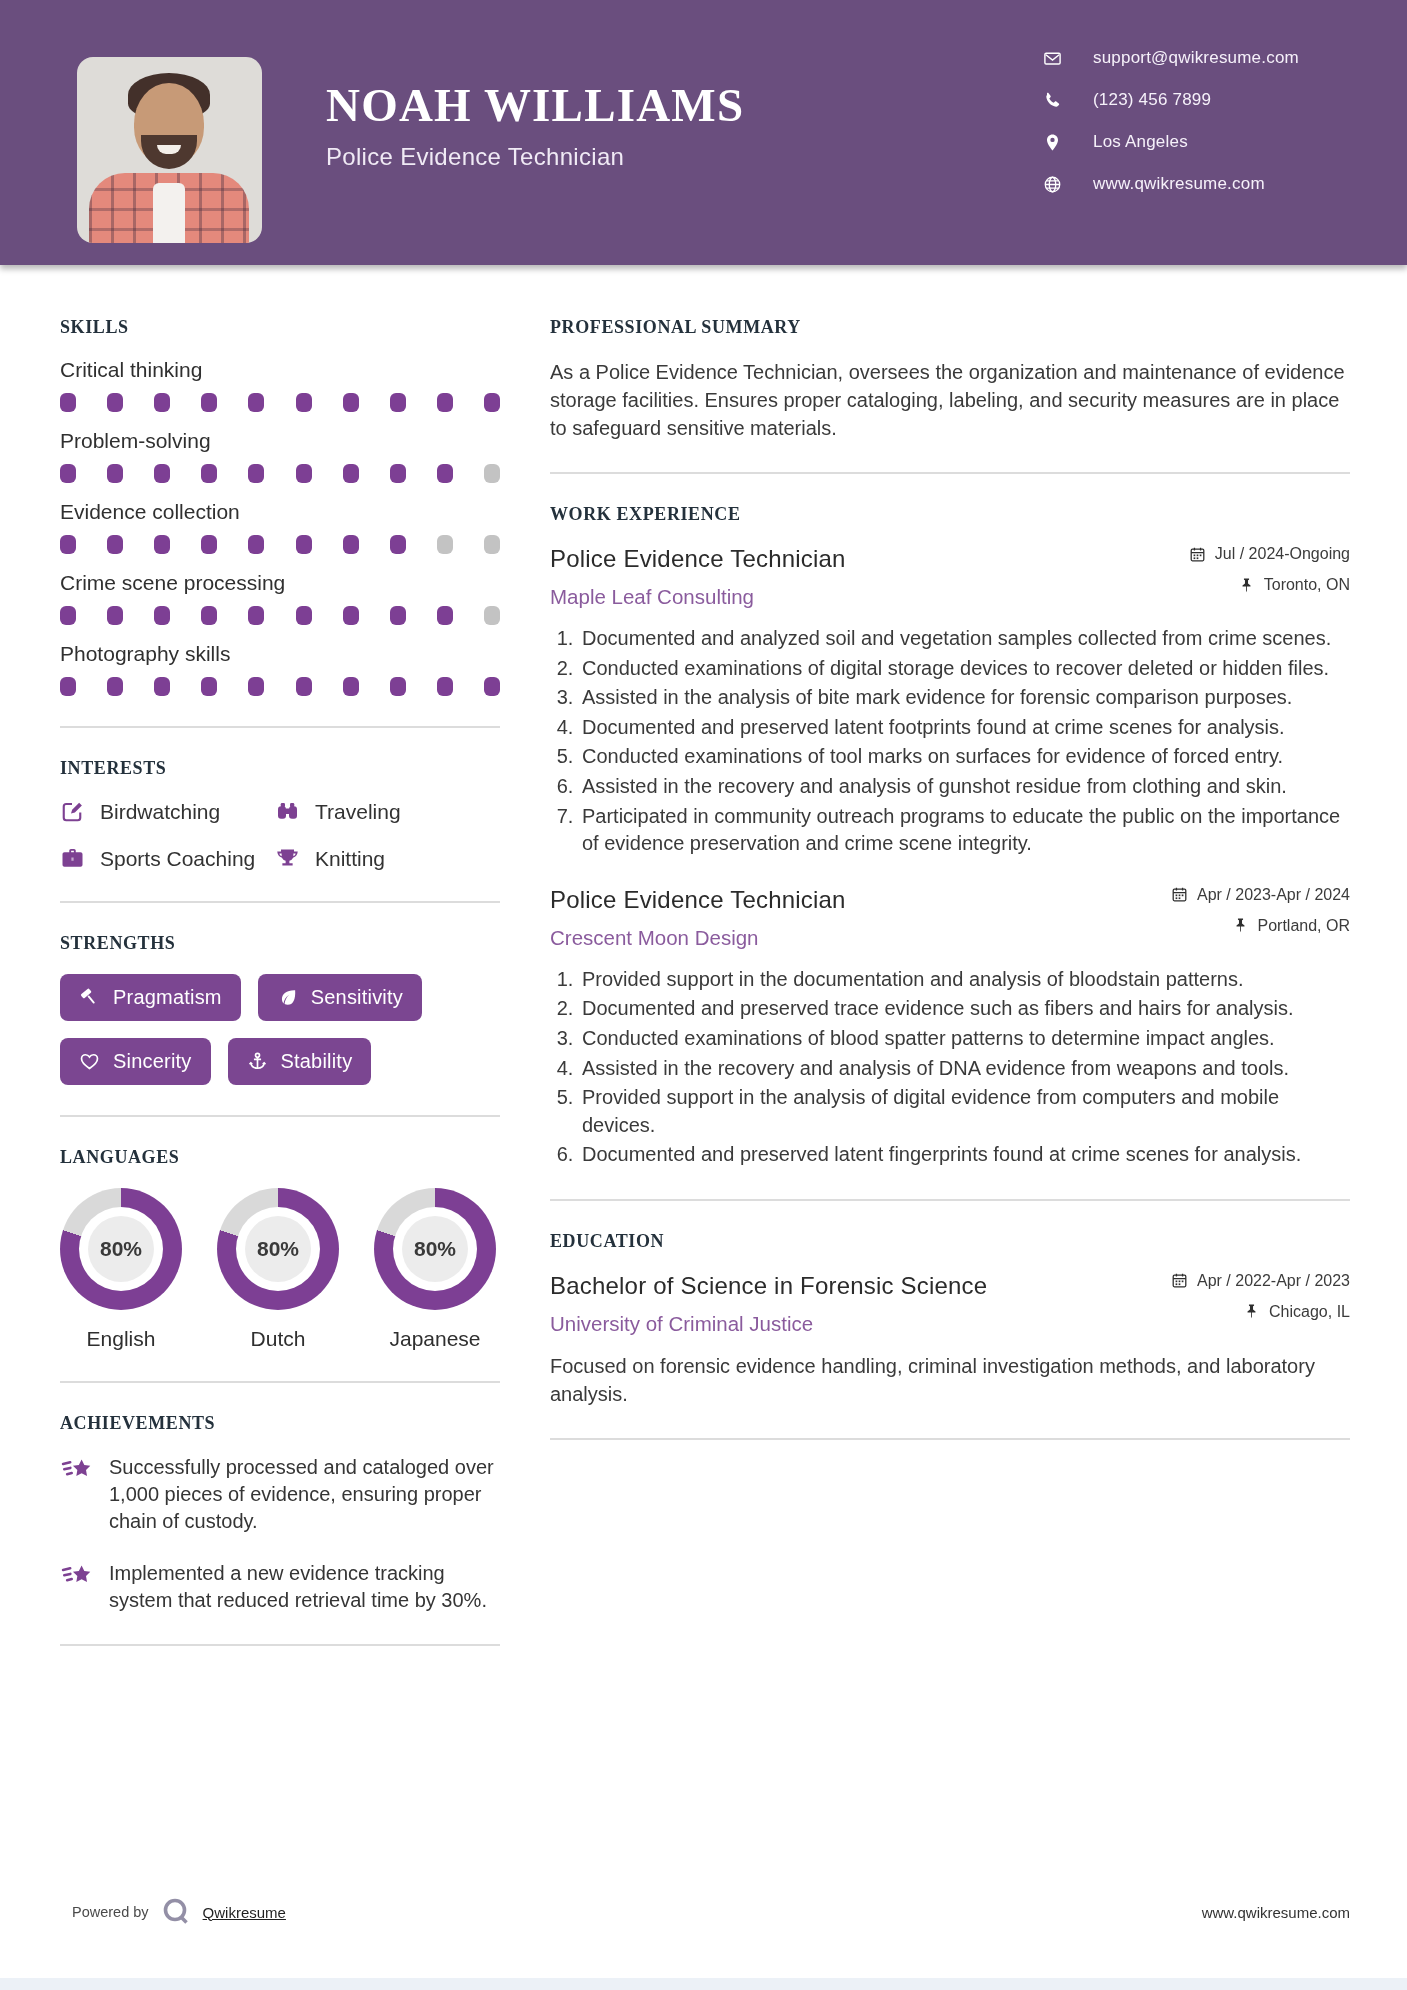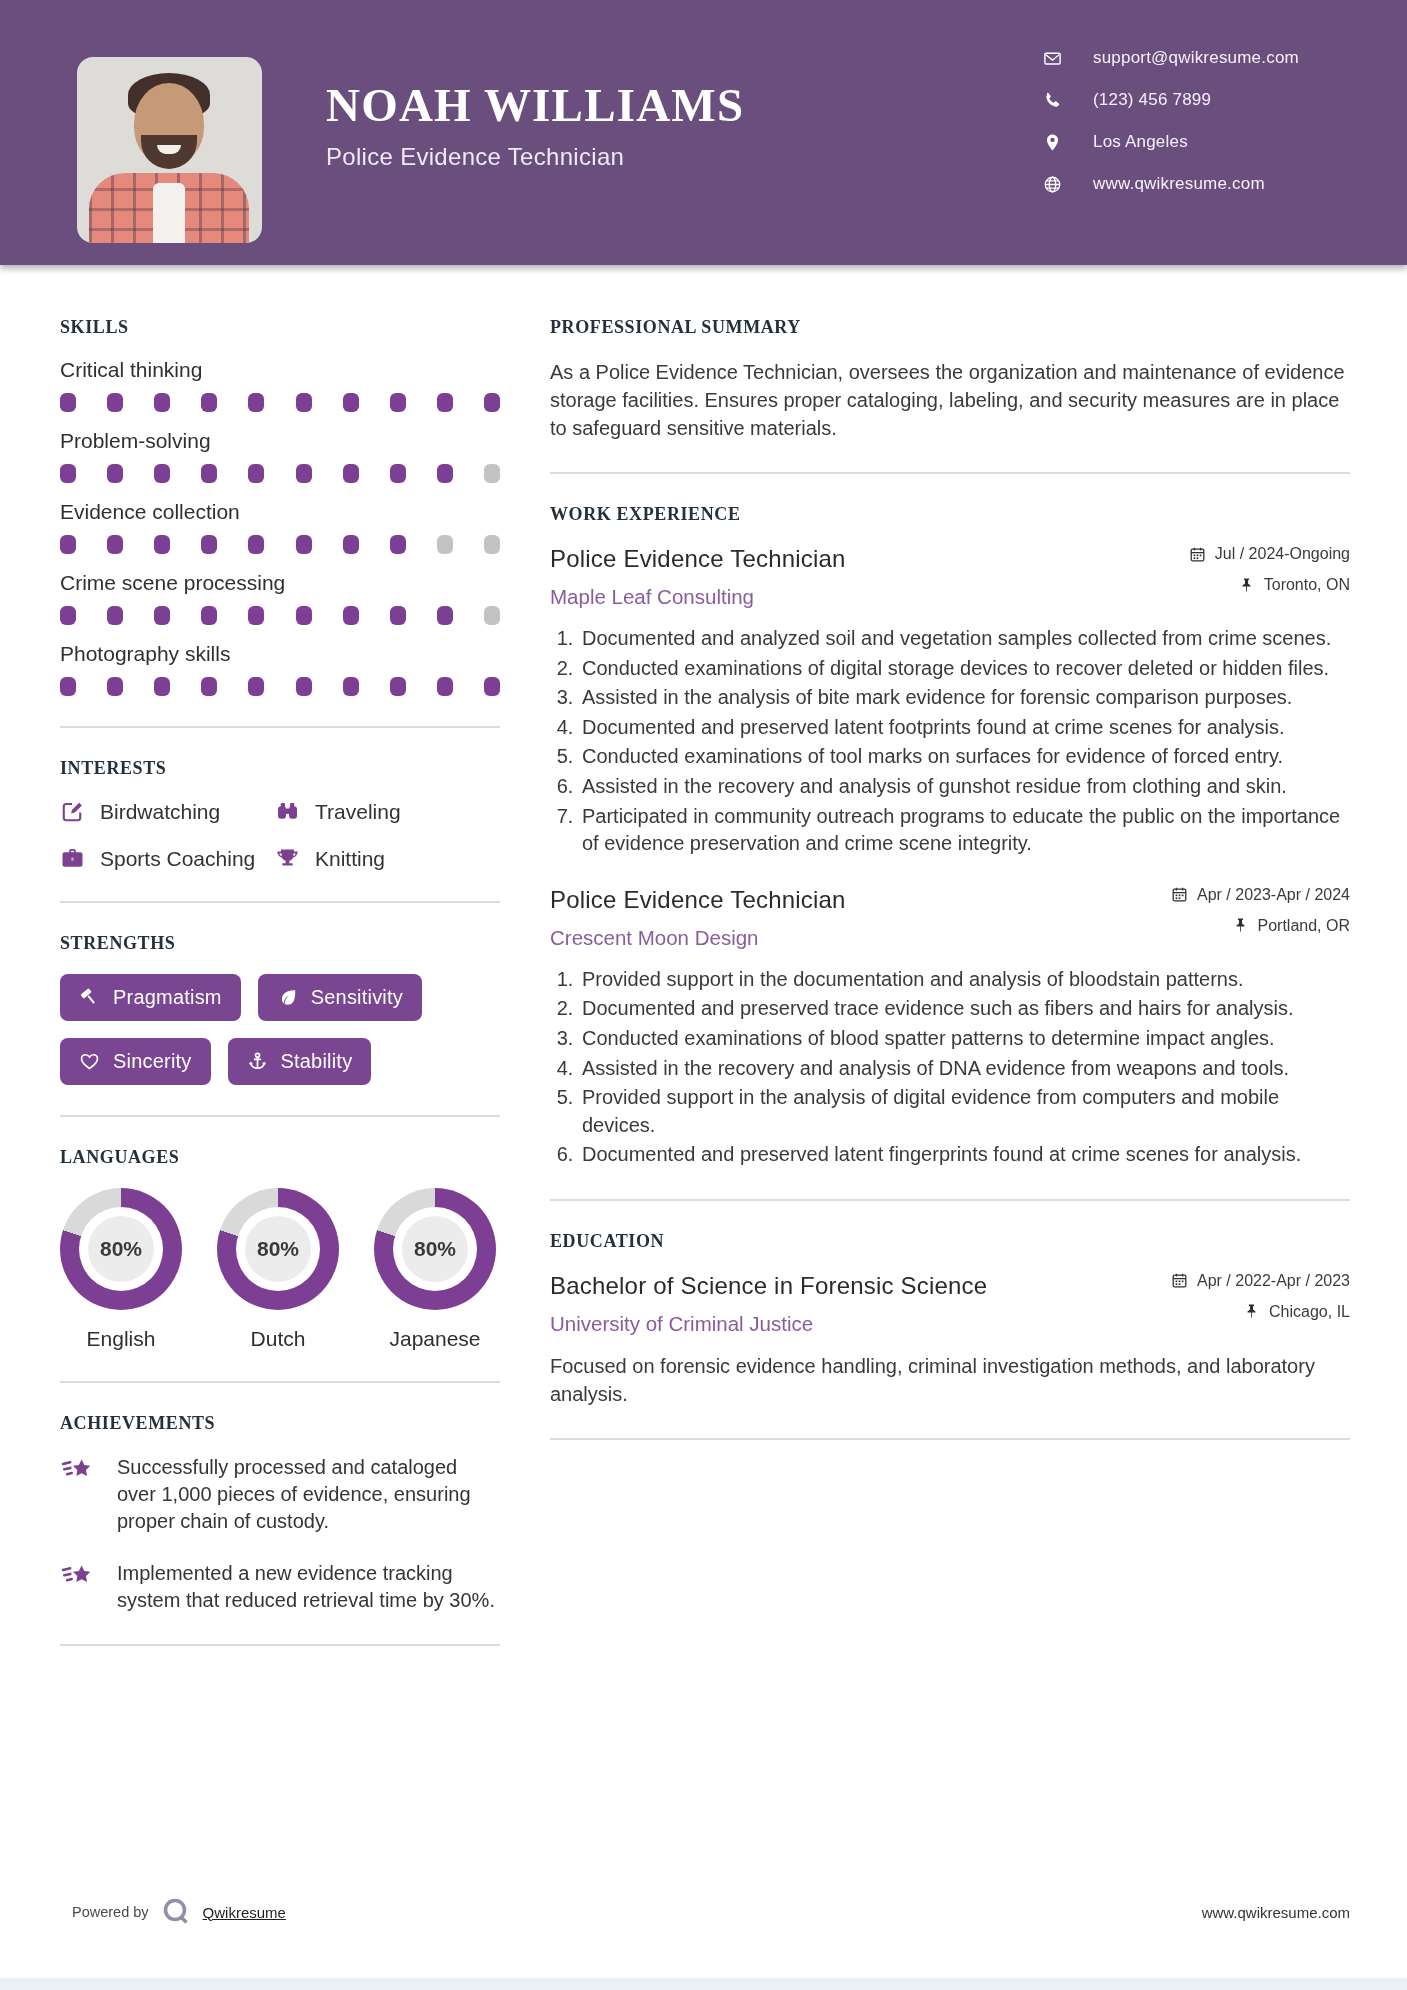--- a/index.html
+++ b/index.html
@@ -78,21 +78,21 @@
   .donut { position:relative; width:122px; height:122px; border-radius:50%; }
   .donut::before { content:""; position:absolute; inset:19px; background:#fff; border-radius:50%; }
   .donut-inner {
     position:absolute; inset:28px; background:#ececec; border-radius:50%;
     display:flex; align-items:center; justify-content:center;
     font-weight:700; font-size:21px; color:#3a3a3a;
   }
   .lang-label { margin-top:17px; font-size:21px; color:#2f2f2f; }
 
   
-  .ach { display:flex; gap:23px; margin-bottom:24px; }
+  .ach { display:flex; gap:15px; margin-bottom:24px; }
   .ach .aicon { width:34px; height:34px; color:#7d4192; flex:none; display:inline-flex; margin-top:2px; }
   .aicon svg { width:100%; height:100%; }
   .ach-text { font-size:20px; line-height:1.36; color:#353535; }
 
   
   .summary-text { font-size:20px; line-height:1.4; color:#3a3a3a; }
   .job { margin-top:20px; margin-bottom:28px; }
   .entry-head { display:flex; justify-content:space-between; align-items:flex-start; }
   .entry-title { font-size:24px; color:#2b2b2b; letter-spacing:.2px; }
   .entry-org { font-size:20.5px; color:#8a5b9d; margin-top:12px; }

